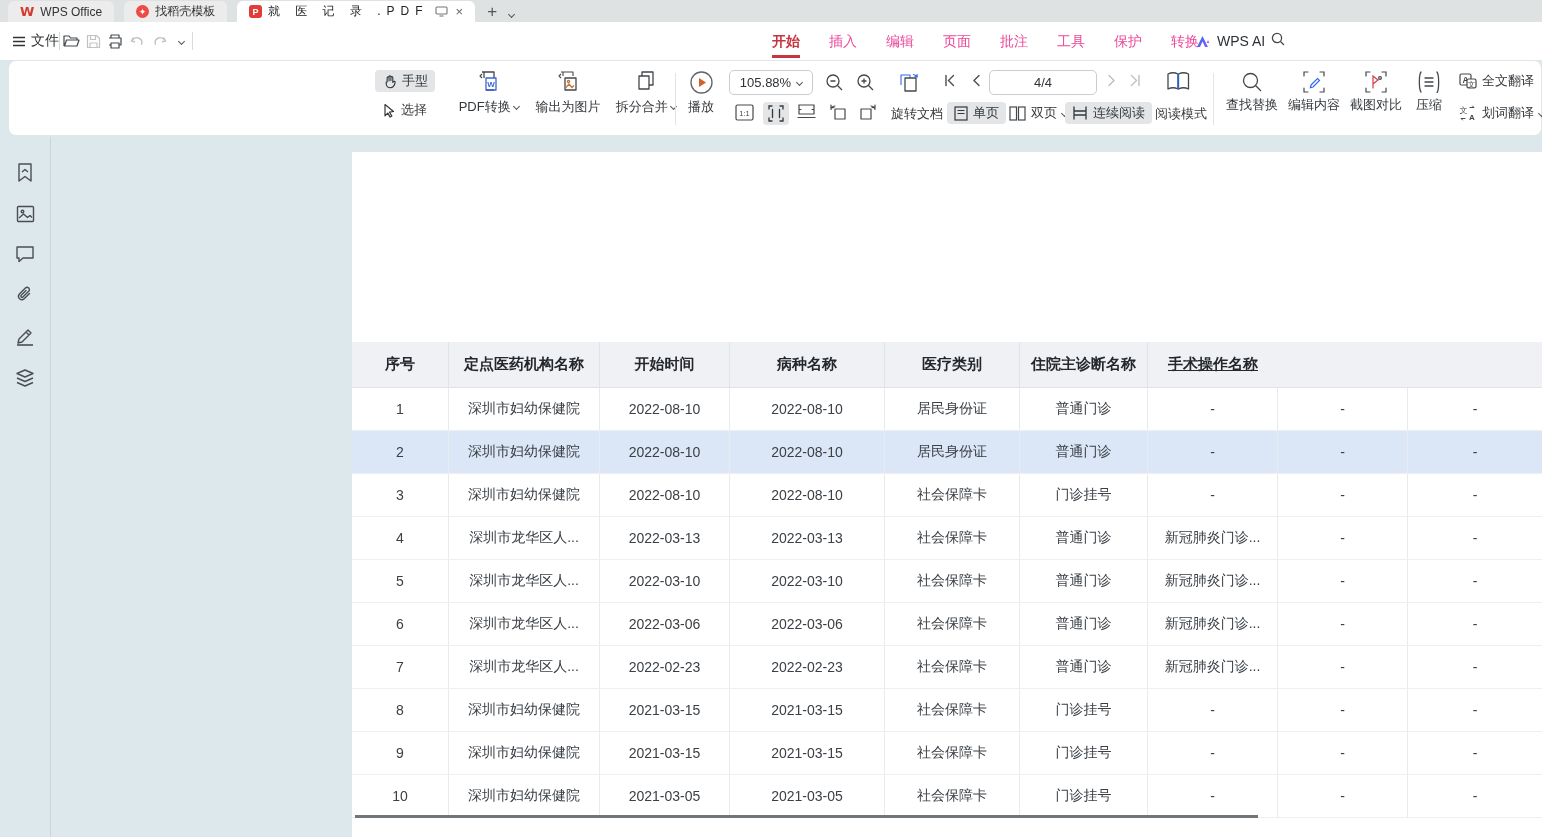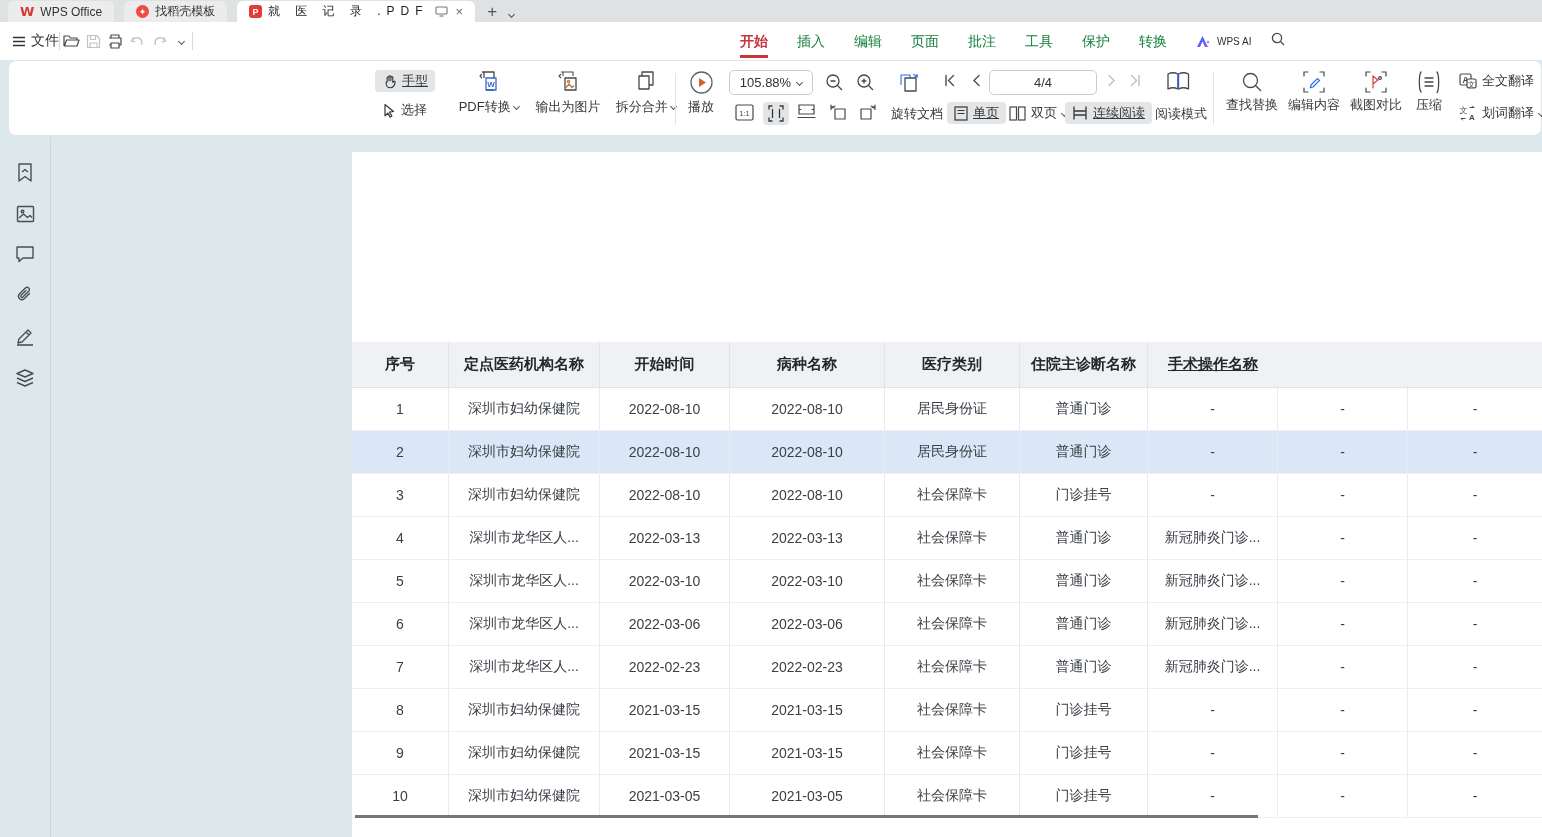--- a/index.html
+++ b/index.html
@@ -22,32 +22,32 @@
   .tab-tools { display:flex; align-items:center; gap:8px; color:#777; font-size:12px; }
   .tbar-btn { color:#555; font-size:14px; margin-left:12px; }
 
   
   .menubar { height:38px; background:#fff; position:relative; }
   .mb-left { position:absolute; left:12px; top:0; height:38px; display:flex; align-items:center; }
   .mb-file { display:flex; align-items:center; gap:5px; font-size:14px; color:#303336; }
   .vdiv { width:1px; height:18px; background:#d8dbdd; }
   .qicon { width:22px; height:22px; display:flex; align-items:center; justify-content:center; }
   .menus { position:absolute; left:740px; top:0; height:38px; display:flex; align-items:center; gap:29px; }
-  .menu-item { font-size:14px; color:#15803d; height:38px; line-height:38px; position:relative; }
-  .menu-item.active { color:#c7353f; font-weight:bold; }
+  .menu-item { font-size:14px; color:#ec4899; height:38px; line-height:38px; position:relative; }
+  .menu-item.active { color:#c7353f; font-weight:bold;margin-left:32px; }
   .menu-item.active::after { content:""; position:absolute; left:0; right:0; bottom:2px; height:3px; background:#c7353f; }
   .wpsai { position:absolute; left:1196px; top:0; height:38px; display:flex; align-items:center; gap:5px;
-           font-size:10px; color:#2e3236; }
+           font-size:14px; color:#2e3236; }
   .mb-search { position:absolute; left:1270px; top:9px; }
 
   
   .ribbon { position:absolute; left:8px; right:0; top:60px; height:76px; background:#fff;
             border:1px solid #e3e6e8; border-radius:8px; }
   .rb { position:absolute; display:flex; align-items:center; gap:5px; font-size:13px; color:#34383c; white-space:nowrap; }
-  .pill { background:#e3e5e6; border-radius:4px; padding:2px 7px;text-decoration:underline; }
+  .pill { background:#e3e5e6; border-radius:4px; padding:2px 7px; }
   .col { flex-direction:column; gap:3px; justify-content:flex-start; text-align:center; }
   .rbdiv { position:absolute; top:12px; width:1px; height:52px; background:#e2e5e7; }
   .zoombox { border:1px solid #c9cdd1; border-radius:5px; width:84px; height:25px; display:flex;
              align-items:center; justify-content:center; gap:6px; font-size:13px; color:#2f3337; }
   .pagebox { border:1px solid #c9cdd1; border-radius:5px; width:108px; height:25px; display:flex;
              align-items:center; justify-content:center; font-size:13px; color:#2f3337; }
   .chv { display:inline-block; width:5px; height:5px; border-right:1.3px solid #555; border-bottom:1.3px solid #555;
          transform:rotate(45deg); vertical-align:2px; }
   .navg { color:#4a4e52; } .navg.dis { color:#bcc0c3; }
 

